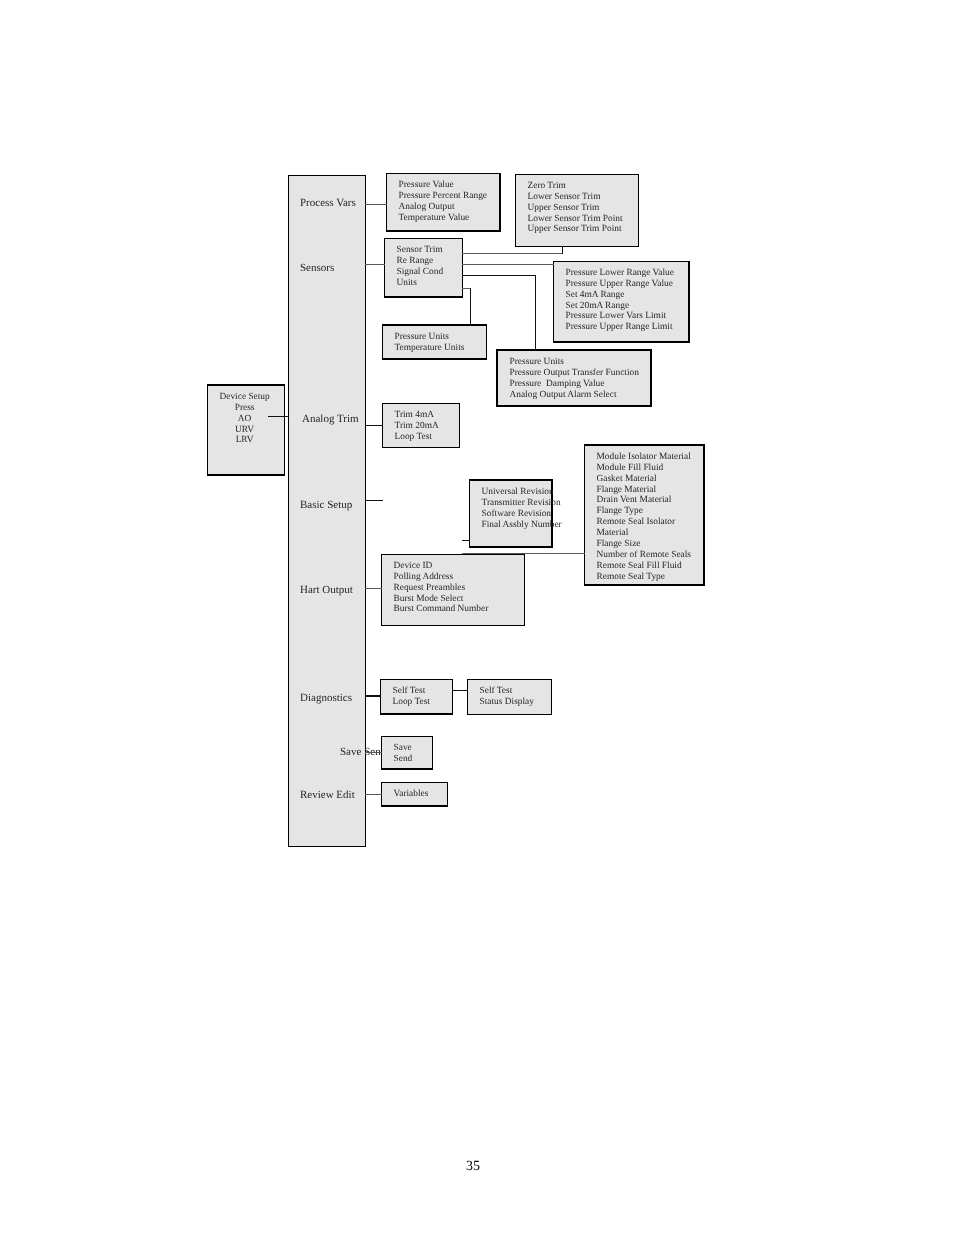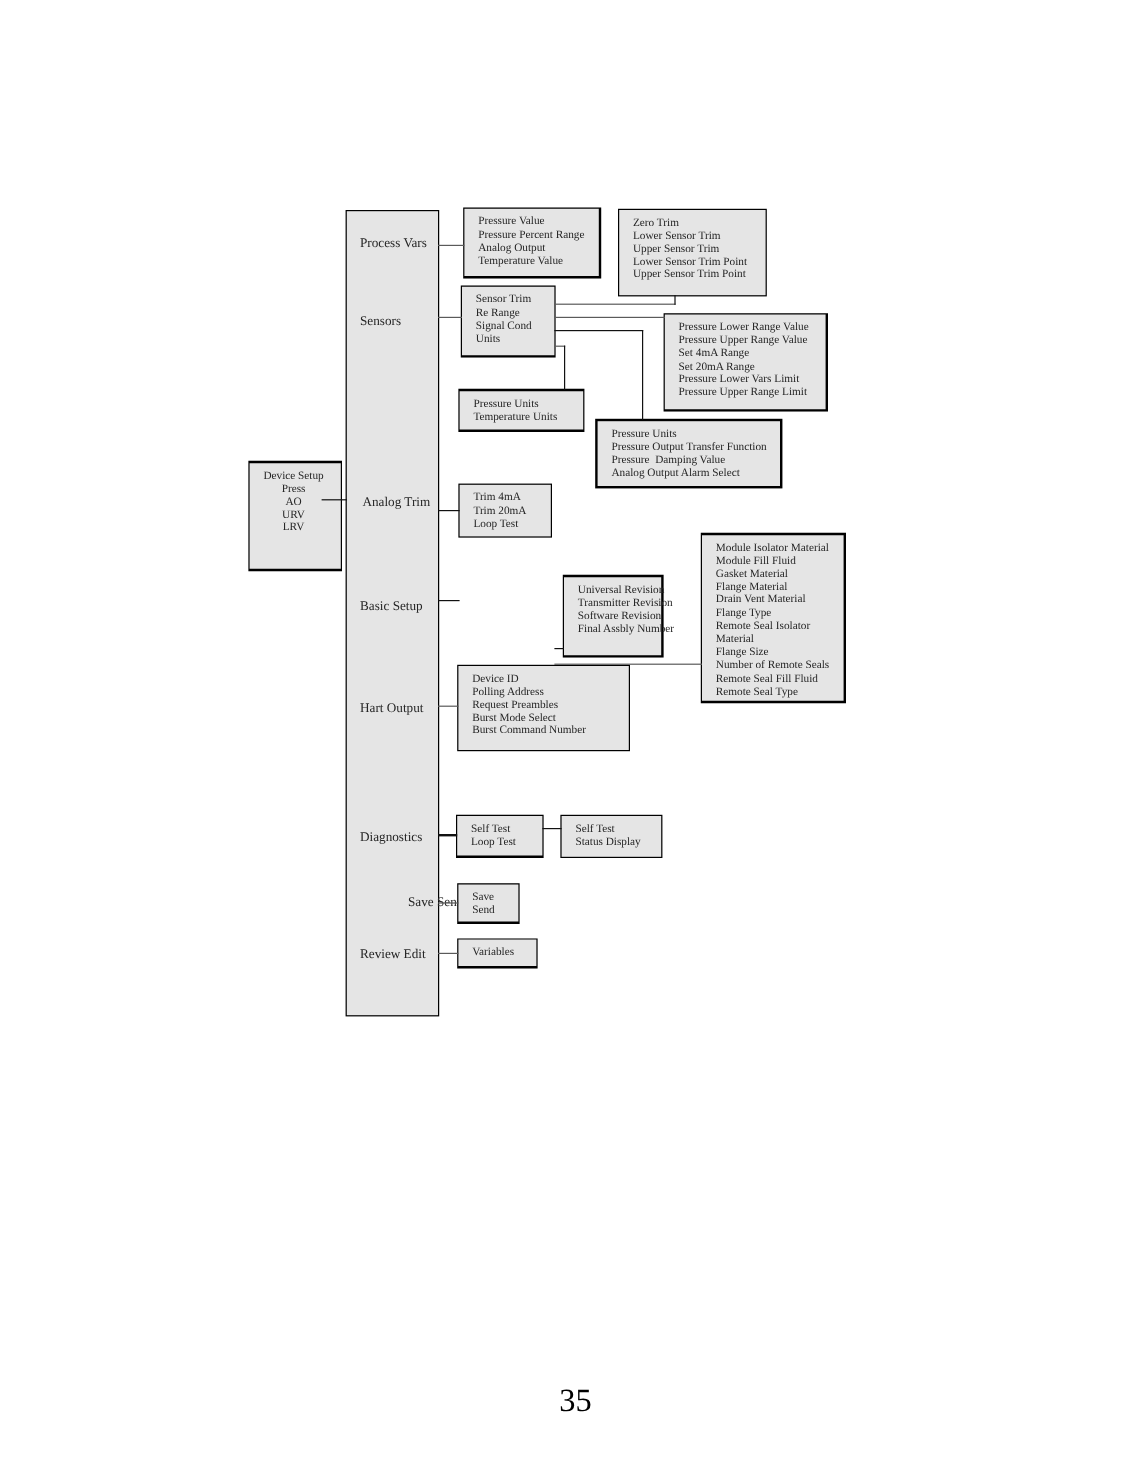--- a/index.html
+++ b/index.html
@@ -24,21 +24,21 @@
   .box .txt{position:absolute;left:11.5px;top:5.8px;}
   .box .ln{white-space:pre;font-size:9.4px;line-height:10.9px;color:#262626;}
 
   .lbl{position:absolute;white-space:nowrap;font-size:11px;line-height:11px;color:#262626;}
 
   .hl{position:absolute;background:#111;height:1px;}
   .hl.g{background:#5a5a5a;}
   .hl.t2{height:2px;}
   .vl{position:absolute;background:#111;width:1px;}
 
-  #pagenum{position:absolute;font-size:27px;line-height:22px;color:#000;
+  #pagenum{position:absolute;font-size:14px;line-height:22px;color:#000;
            font-family:"Liberation Serif","DejaVu Serif",serif;letter-spacing:0px;}
 </style>
 </head>
 <body>
 
 <div id="page">
 
   <div class="box shtb" style="left:207px;top:384px;width:78px;height:92px;text-align:center;">
     <div class="txt">
         <div class="ln">Device Setup</div>

